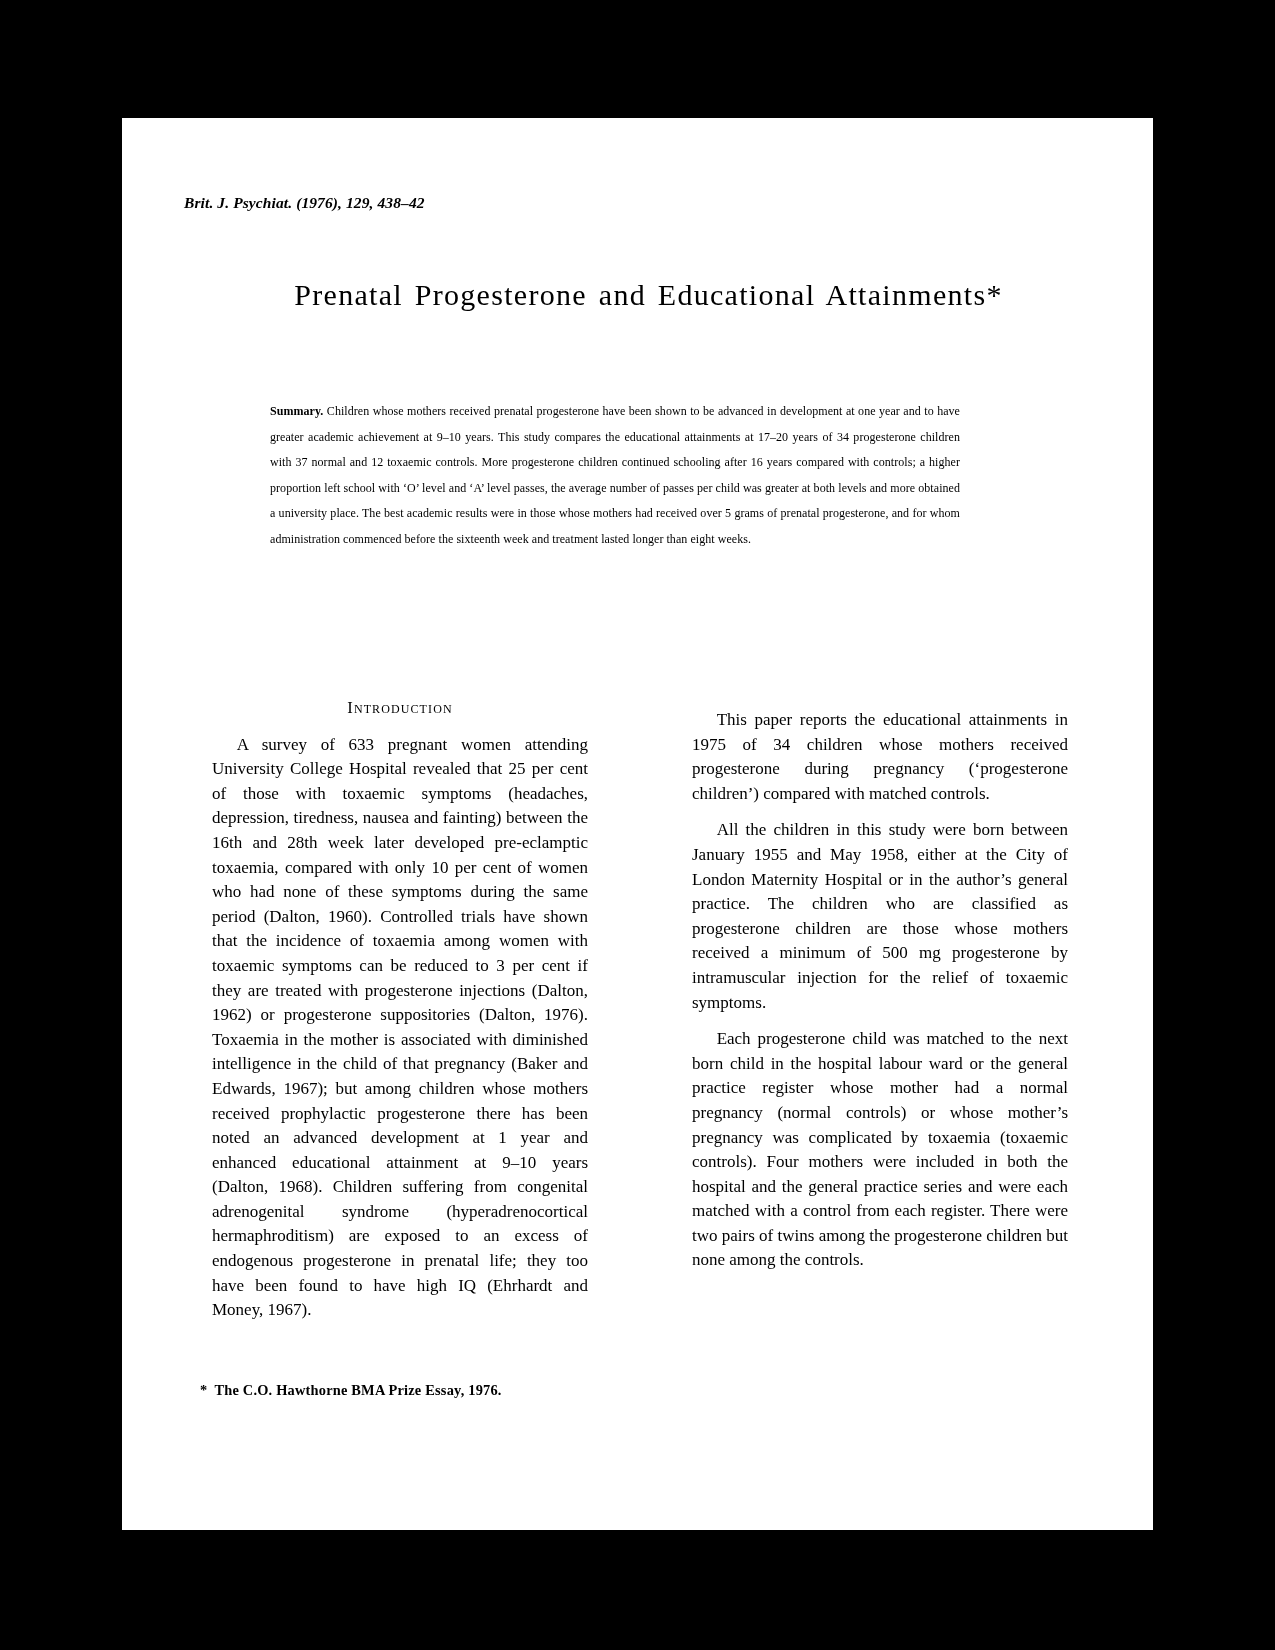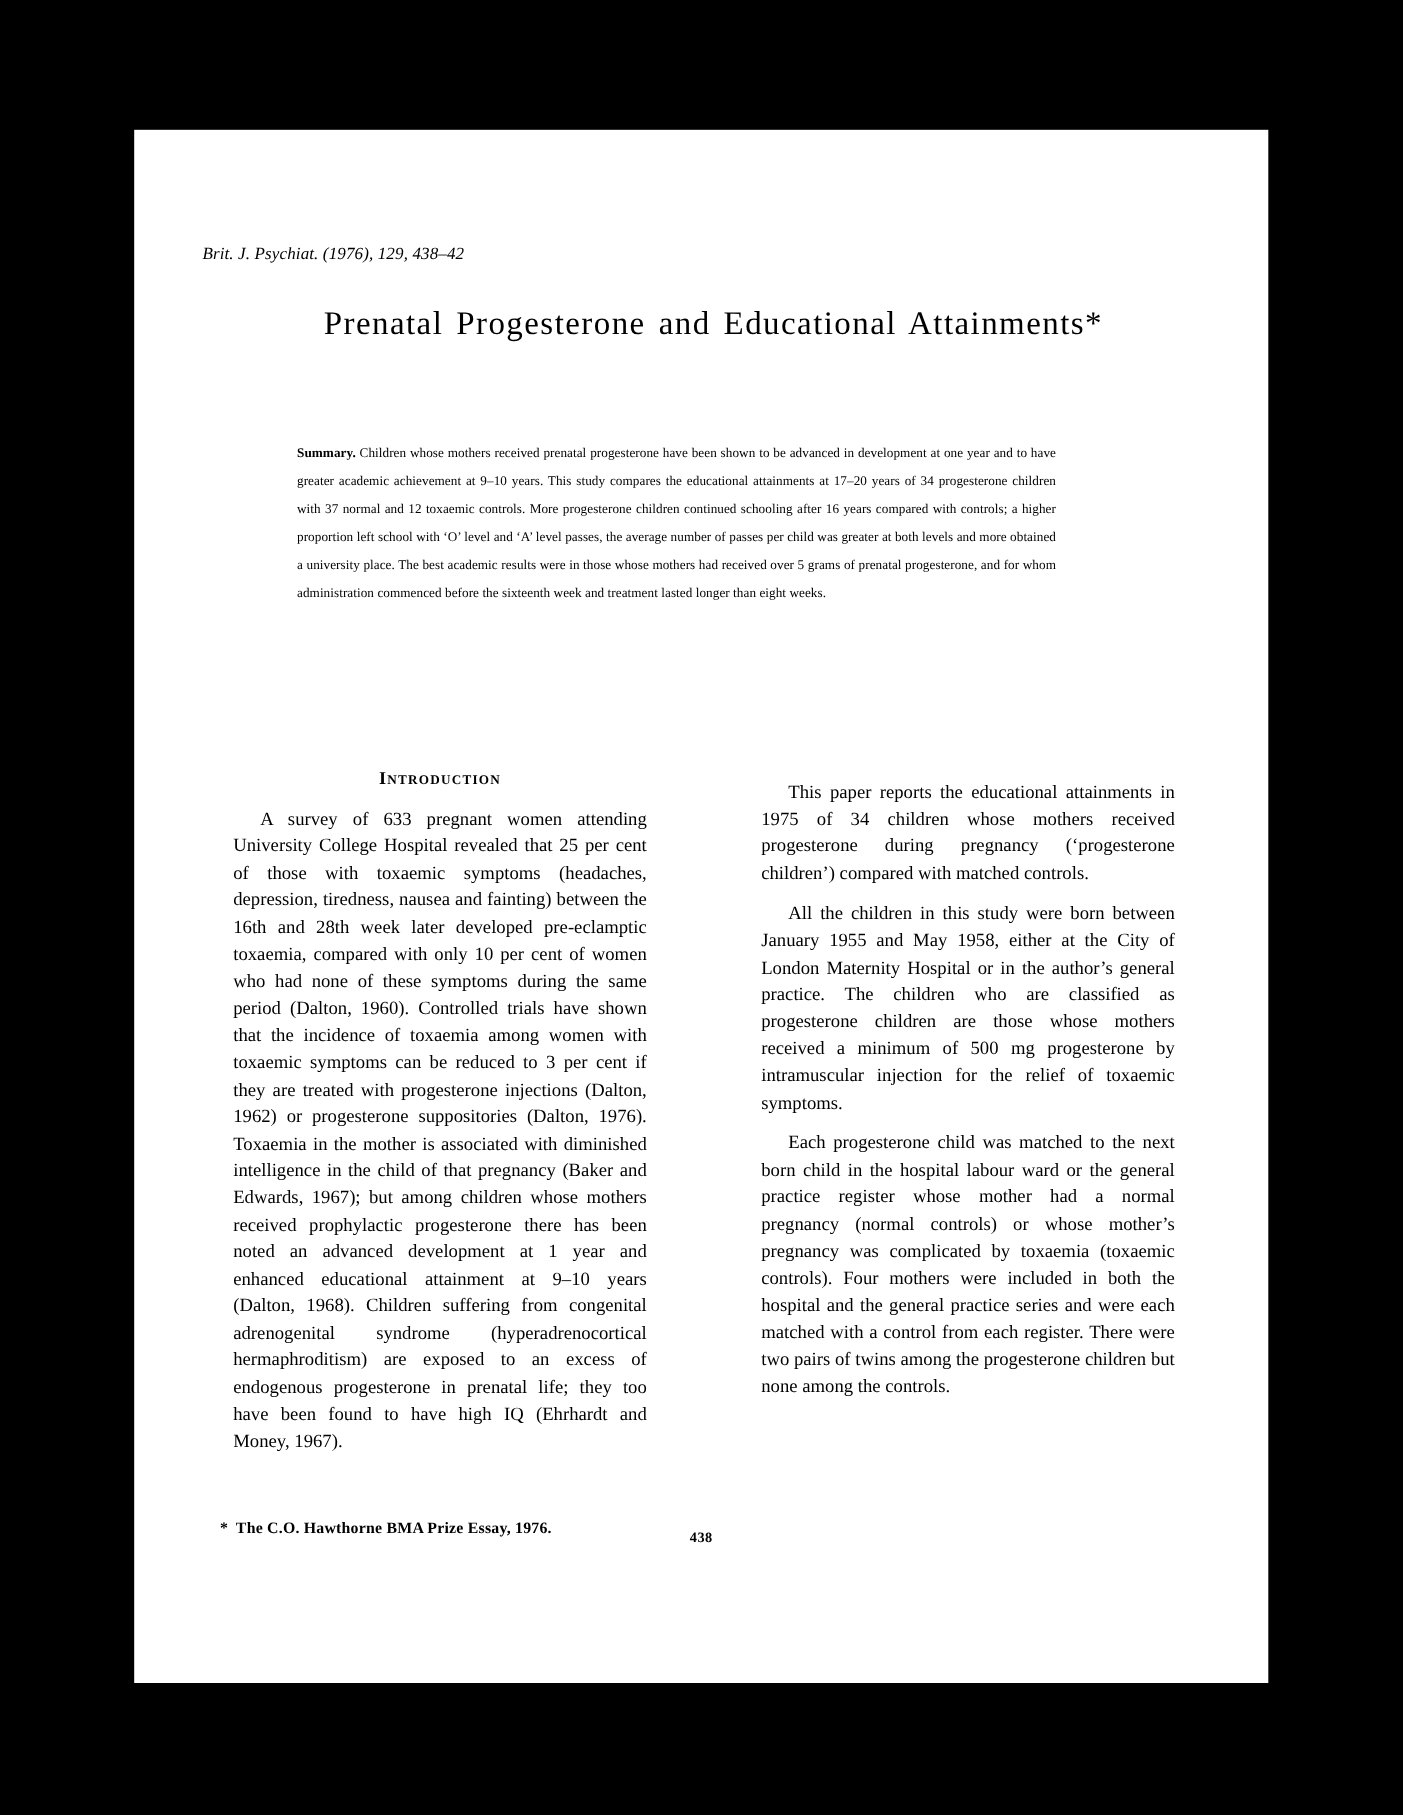--- a/index.html
+++ b/index.html
@@ -29,23 +29,23 @@
     width: 1031px;
     height: 1412px;
     background: #ffffff;
     color: #000000;
   }
 
   
   .running-head {
     position: absolute;
     left: 62px;
-    top: 104px;
+    top: 76px;
     font-style: italic;
-    font-weight: normal;
+    font-weight: bold;
     font-size: 15.5px;
     letter-spacing: 0.1px;
     white-space: nowrap;
   }
 
   
   .title-block {
     position: absolute;
     left: 11px;
     top: 160px;
@@ -102,21 +102,21 @@
   }
   .col-left  { left: 0px; }
   .col-right { left: 480px; }
 
   .section-head {
     text-align: center;
     font-size: 16.5px;
     font-variant: small-caps;
     letter-spacing: 1.1px;
     margin: 0 0 0 0;
-    font-weight: 700;
+    font-weight: 400;
   }
   .section-head.spaced-above {
     margin-top: 24px;
   }
   p.body-par {
     margin: 12px;
     text-indent: 1.45em;
   }
 
   
@@ -175,16 +175,15 @@
         <p class="body-par">All the children in this study were born between January 1955 and May 1958, either at the City of London Maternity Hospital or in the author’s general practice. The children who are classified as progesterone children are those whose mothers received a minimum of 500 mg progesterone by intramuscular injection for the relief of toxaemic symptoms.</p>
         <p class="body-par">Each progesterone child was matched to the next born child in the hospital labour ward or the general practice register whose mother had a normal pregnancy (normal controls) or whose mother’s pregnancy was complicated by toxaemia (toxaemic controls). Four mothers were included in both the hospital and the general practice series and were each matched with a control from each register. There were two pairs of twins among the progesterone children but none among the controls.</p>
       </div>
 
     </div>
 
     <div class="footnote">
       <span class="star">*</span><span>The C.O. Hawthorne BMA Prize Essay, 1976.</span>
     </div>
 
-    <div class="folio">438</div>
 
   </div>
 </div>
 
 </body></html>

